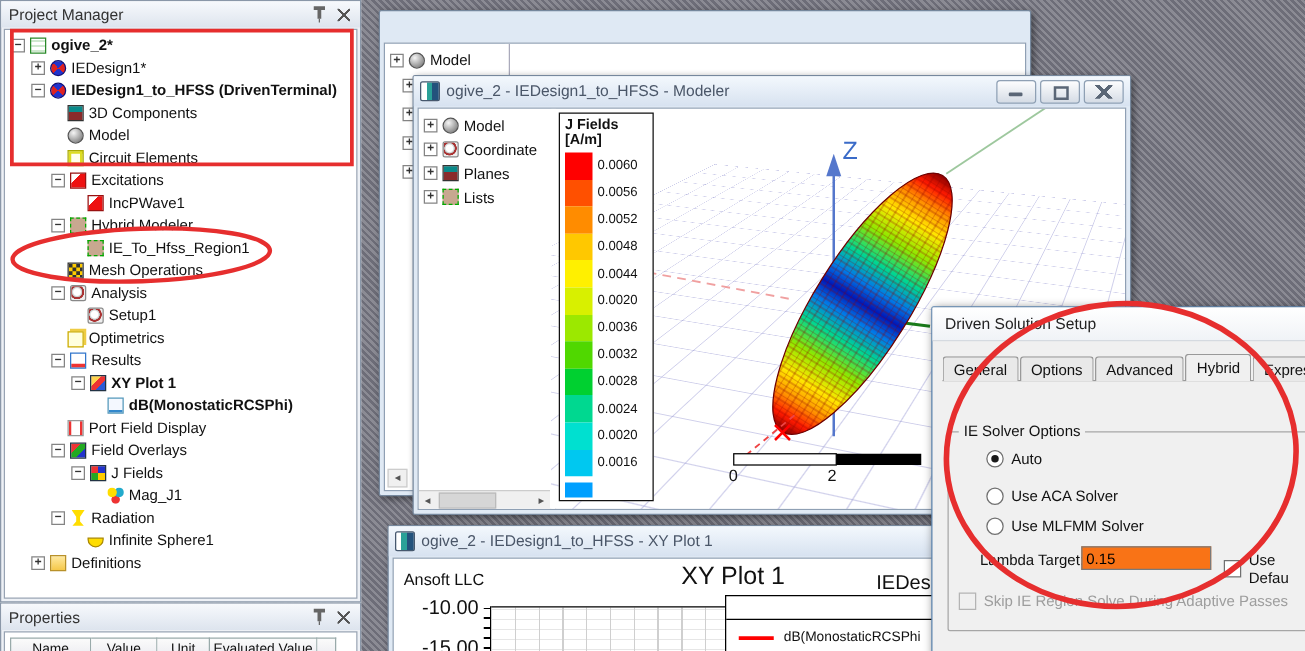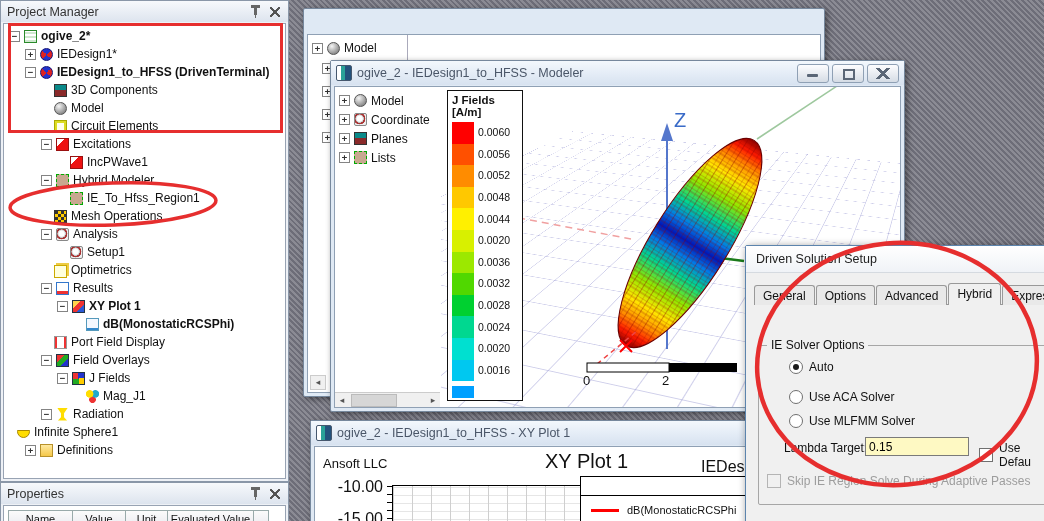--- a/index.html
+++ b/index.html
@@ -114,21 +114,21 @@
     margin-right:1px;background:#e9e9e9;font-size:12px;position:relative;top:1px;height:13px;cursor:pointer;white-space:nowrap}
   .tab.active{background:#f0f0f0;padding-bottom:5px;top:1px;z-index:2}
   .grpbox{position:absolute;border:1px solid #a6a6a6;border-radius:2px}
   .grplab{position:absolute;top:-8px;left:8px;background:#f0f0f0;padding:0 4px;font-size:12px}
   .radio-row{position:absolute;display:flex;align-items:center;font-size:12px}
   .rad{width:12px;height:12px;border:1px solid #707070;border-radius:50%;background:#fff;
     margin-right:6px;position:relative;flex:none}
   .rad.sel:after{content:"";position:absolute;inset:3px;border-radius:50%;background:#1a1a1a}
   .chk{width:12px;height:12px;border:1px solid #707070;background:#fff;margin-right:6px;flex:none}
   .chk.dis{border-color:#b4b4b4;background:#f0f0f0}
-  .txtin{position:absolute;height:19px;border:1px solid #7a7a7a;background:#fef9c3;font-size:12px;
+  .txtin{position:absolute;height:19px;border:1px solid #7a7a7a;background:#f97316;font-size:12px;
     font-family:"Liberation Sans",sans-serif;padding:0 3px;box-sizing:border-box}
   .grayed{color:#9d9d9d}
   
   .anno{position:absolute;pointer-events:none;z-index:50}
 </style>
 </head>
 <body>
 
 <div id="root">
 
@@ -248,21 +248,21 @@
           <div class="trow" style="padding-left: 69px;">
             <span class="expsp"></span>
             <span class="ti i-magj"></span>
             <span>Mag_J1</span>
           </div>
           <div class="trow" style="padding-left: 37px;">
             <span class="exp">−</span>
             <span class="ti i-radiation"></span>
             <span>Radiation</span>
           </div>
-          <div class="trow" style="">
+          <div class="trow" style="padding-left: 53px;">
             <span class="expsp"></span>
             <span class="ti i-sphere"></span>
             <span>Infinite Sphere1</span>
           </div>
           <div class="trow" style="padding-left: 21px;">
             <span class="exp">+</span>
             <span class="ti i-folder"></span>
             <span>Definitions</span>
           </div>
         </div>

